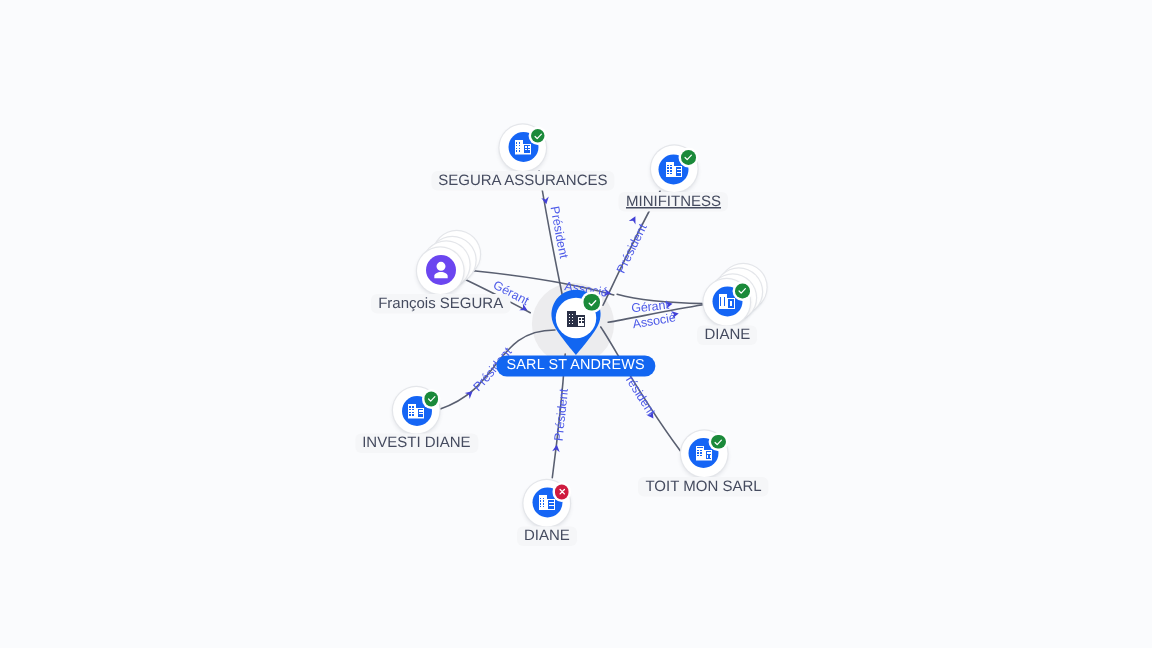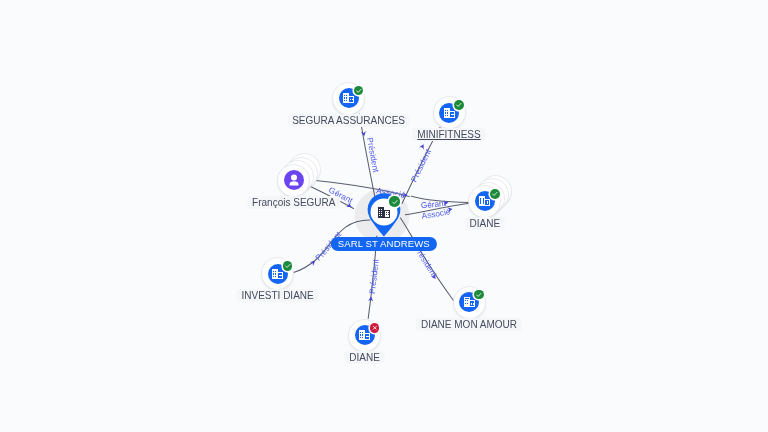--- a/index.html
+++ b/index.html
@@ -170,21 +170,21 @@
               <path fill-rule="evenodd" d="M0 0h6v3h6v8H0V0zM1 1h4v1H1V1zM1 3h1v1H1V3zm2 0h1v1H3V3zM1 5h1v1H1V5zm2 0h1v1H3V5zM1 7h1v1H1V7zm2 0h1v1H3V7zM7 4h4v6H7V4z" fill="#ffffff"></path>
               <path d="M8 5h3v1H8V5zm0 2h1v2H8V7zm2 0h1v2h-1V7z" fill="#ffffff"></path>
             </svg></span>
         </div>
         <div class="badge" style="left: 5px; top: -12.6px; width: 9.8px; height: 9.8px; background: rgb(27, 138, 58); box-shadow: rgb(255, 255, 255) 0px 0px 0px 1.6px;">
           <svg viewBox="0 0 24 24" width="100%" height="100%" style="width: 7.644px; height: 7.644px;">
             <path d="M5.4 12.6 L9.8 17 L18.6 7.6" fill="none" stroke="#fff" stroke-width="2.6" stroke-linecap="round" stroke-linejoin="round"></path>
           </svg>
         </div>
       </div>
-      <div class="label" style="left: 469px; top: 317.8px;">DIANE MON AMOUR</div>
+      <div class="label" style="left: 469px; top: 317.8px;">TOIT MON SARL</div>
       <div class="node" style="left: 364.6px; top: 335.4px; width: 0px; height: 0px;">
         <div class="disc" style="left: -15.5px; top: -15.5px; width: 31px; height: 31px; box-shadow: rgb(228, 230, 234) 0px 0px 0px 0.8px, rgba(60, 70, 90, 0.16) 0px 1.5px 3px;"></div>
         <div class="inner" style="left: -10.1px; top: -10.1px; width: 20.2px; height: 20.2px; background: rgb(21, 101, 245);">
           <span style="display: block; width: 11px; height: 10px; line-height: 0;"><svg viewBox="0 0 12 11" width="100%" height="100%" shape-rendering="crispEdges">
               <path fill-rule="evenodd" d="M0 0h6v3h6v8H0V0zM1 2h1v1H1V2zm2 0h1v1H3V2zM1 4h1v1H1V4zm2 0h1v1H3V4zM1 6h1v1H1V6zm2 0h1v1H3V6zM1 8h1v1H1V8zm2 0h1v1H3V8zM7 4h4v6H7V4z" fill="#ffffff"></path>
               <path d="M8 5h3v1H8V5zm0 2h3v1H8V7z" fill="#ffffff"></path>
             </svg></span>
         </div>
         <div class="badge" style="left: 5px; top: -12.6px; width: 9.8px; height: 9.8px; background: rgb(207, 27, 63); box-shadow: rgb(255, 255, 255) 0px 0px 0px 1.6px;">
           <svg viewBox="0 0 24 24" width="100%" height="100%" style="width: 7.644px; height: 7.644px;">

